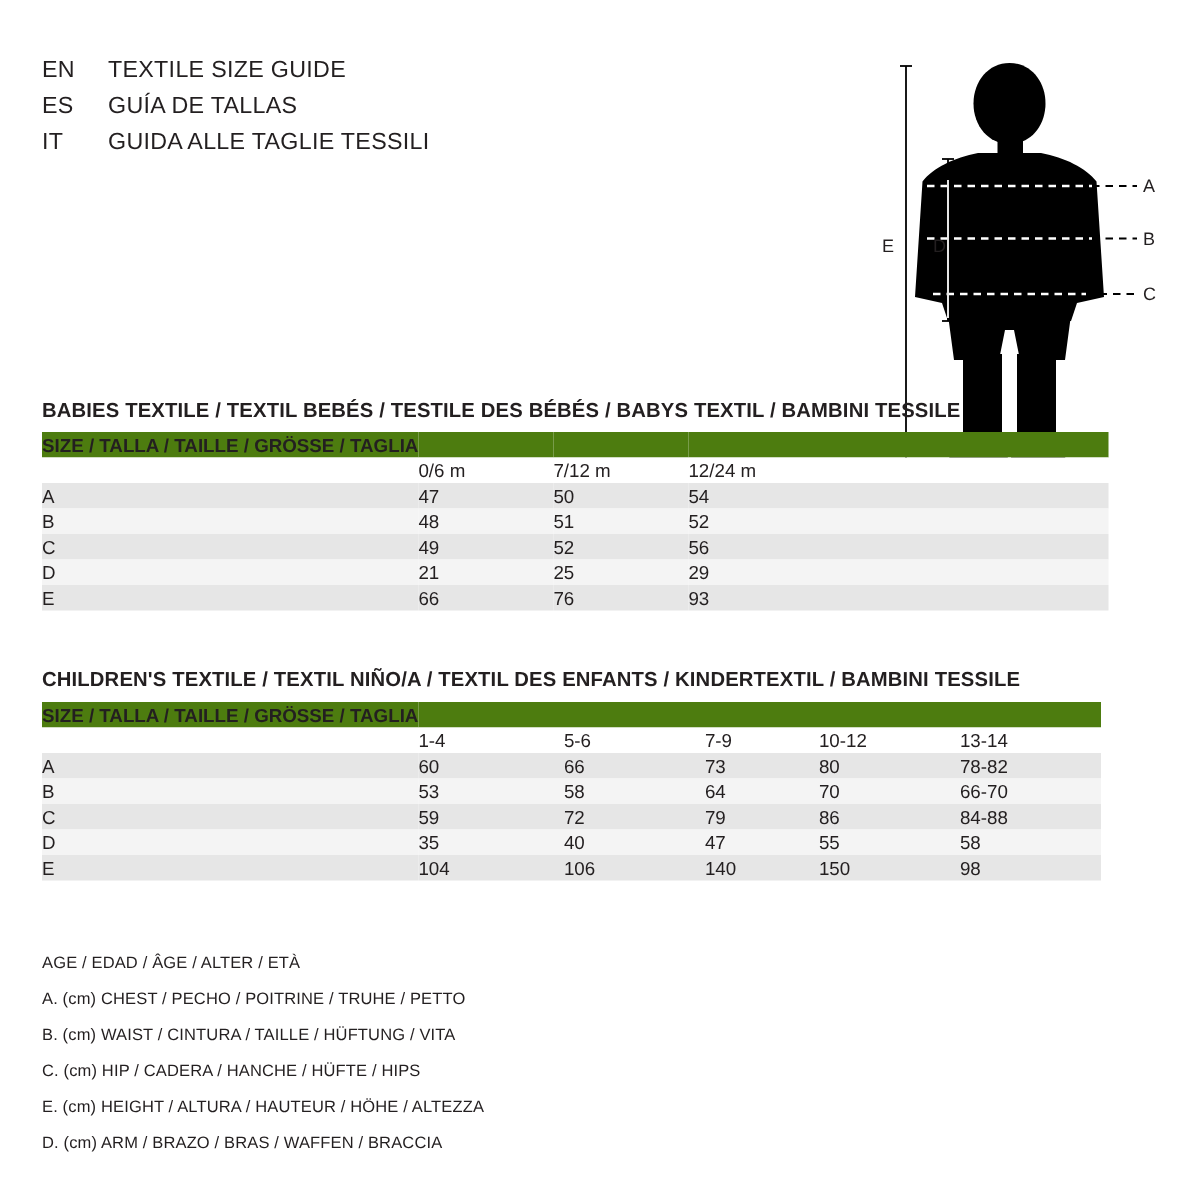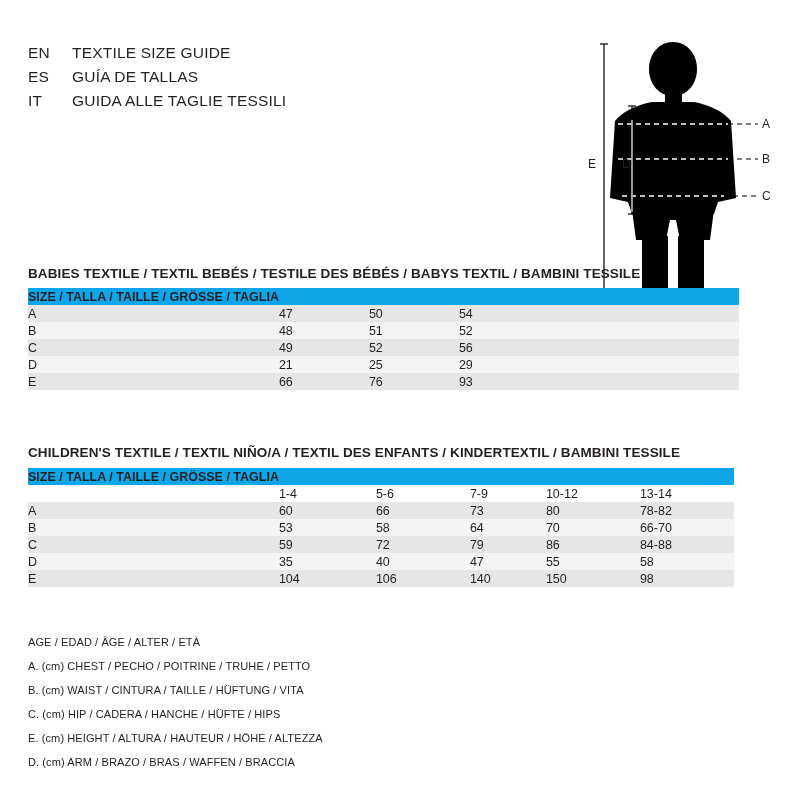--- a/index.html
+++ b/index.html
@@ -24,21 +24,21 @@
 
   
   .lang-block {
     position: absolute;
     left: 28px;
     top: 38px;
     width: 420px;
   }
   .lang-row {
     display: flex;
-    align-items: flex-end;
+    align-items: flex-start;
     height: 24px;
     font-size: 15.5px;
     letter-spacing: 0.2px;
   }
   .lang-code {
     width: 44px;
     flex: 0 0 44px;
   }
   .lang-text {
     flex: 1 1 auto;
@@ -69,21 +69,21 @@
     position: absolute;
     border-collapse: collapse;
     font-size: 12.5px;
   }
   table.size-table td {
     padding: 0;
     height: 17px;
     vertical-align: middle;
   }
   .hdr-row td {
-    background: #0ea5e9;
+    background: #4d7c0f;
     font-weight: bold;
     height: 19px;
     font-size: 12.5px;
   }
   .sub-row td {
     background: #ffffff;
   }
   .zebra-a td { background: #e6e6e6; }
   .zebra-b td { background: #f4f4f4; }
   .cell-label {
@@ -200,20 +200,26 @@
   <div class="section-title" id="babies-title">BABIES TEXTILE / TEXTIL BEBÉS / TESTILE DES BÉBÉS / BABYS TEXTIL / BAMBINI TESSILE</div>
 
   <table class="size-table" id="babies-table">
     <tbody>
       <tr class="hdr-row">
         <td class="c0 cell-label" colspan="1" style="white-space:nowrap;">SIZE / TALLA / TAILLE / GRÖSSE / TAGLIA</td>
         <td class="c1"></td>
         <td class="c2"></td>
         <td class="c3"></td>
       </tr>
+      <tr class="sub-row">
+        <td class="c0"></td>
+        <td class="c1 cell-val">0/6 m</td>
+        <td class="c2 cell-val">7/12 m</td>
+        <td class="c3 cell-val">12/24 m</td>
+      </tr>
       <tr class="zebra-a">
         <td class="c0 cell-label">A</td>
         <td class="c1 cell-val">47</td>
         <td class="c2 cell-val">50</td>
         <td class="c3 cell-val">54</td>
       </tr>
       <tr class="zebra-b">
         <td class="c0 cell-label">B</td>
         <td class="c1 cell-val">48</td>
         <td class="c2 cell-val">51</td>

